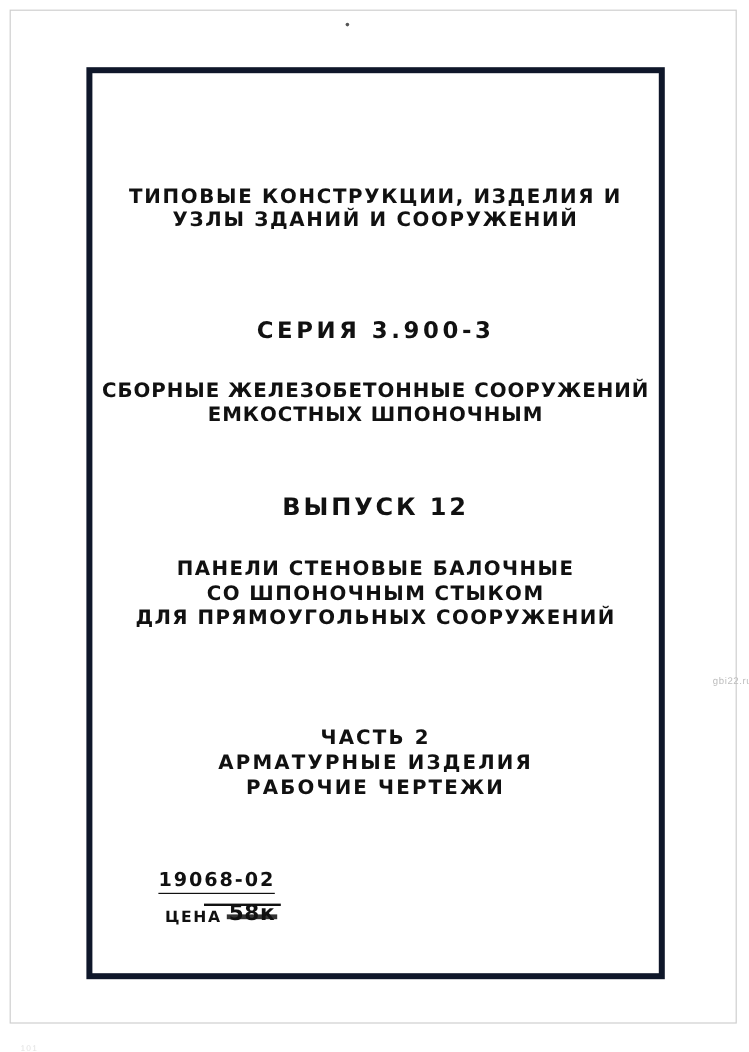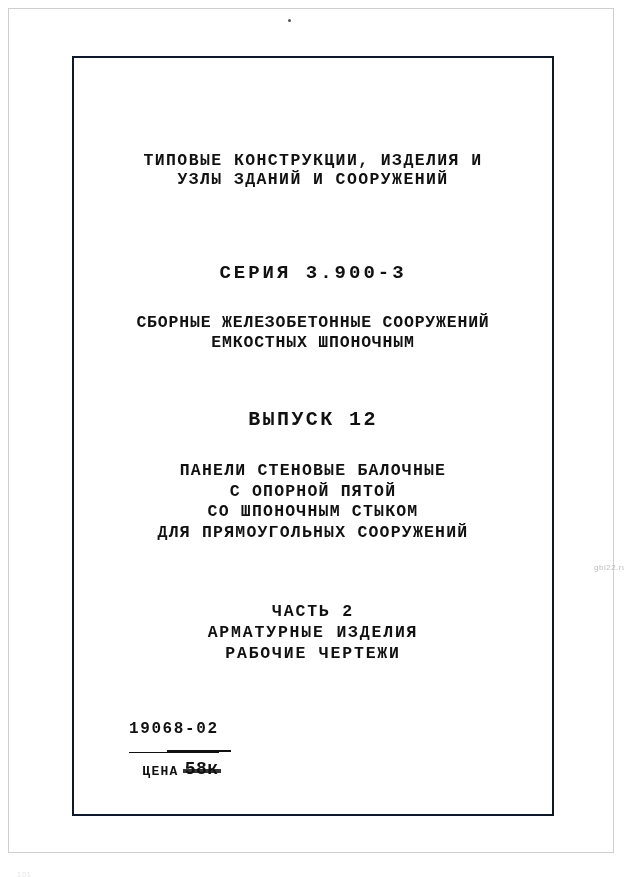--- a/index.html
+++ b/index.html
@@ -38,24 +38,23 @@
     border-radius: 50%;
   }
 
   
   .frame {
     position: absolute;
     left: 63px;
     top: 47px;
     width: 482px;
     height: 760px;
-    border: 2px solid #0f172a;
+    border: 5px solid #0f172a;
     box-sizing: border-box;
     background: #fff;
-    font-family: Liberation Mono, monospace;
   }
 
   .content {
     position: absolute;
     left: 0;
     top: 0;
     width: 100%;
     height: 100%;
     box-sizing: border-box;
     padding: 0 18px;
@@ -105,21 +104,21 @@
     top: 662px;
     text-align: left;
   }
   .code-num {
     font-size: 16px;
     font-weight: bold;
     letter-spacing: 1.6px;
     color: #111;
     border-bottom: 1.5px solid #111;
     display: inline-block;
-    padding-bottom: 14px;
+    padding-bottom: 2px;
   }
   .price-row {
     margin-top: 6px;
     display: flex;
     align-items: flex-end;
     gap: 6px;
     justify-content: flex-end;
   }
   .price-label {
     font-size: 13px;
@@ -195,21 +194,20 @@
         <div class="line">СБОРНЫЕ ЖЕЛЕЗОБЕТОННЫЕ СООРУЖЕНИЙ</div>
         <div class="line">ЕМКОСТНЫХ ШПОНОЧНЫМ</div>
       </div>
 
       <div class="block-issue">
         <div class="line">ВЫПУСК 12</div>
       </div>
 
       <div class="block-desc">
         <div class="line">ПАНЕЛИ СТЕНОВЫЕ  БАЛОЧНЫЕ</div>
-        <div class="line">С  ОПОРНОЙ ПЯТОЙ</div>
         <div class="line">СО ШПОНОЧНЫМ  СТЫКОМ</div>
         <div class="line">ДЛЯ ПРЯМОУГОЛЬНЫХ СООРУЖЕНИЙ</div>
       </div>
 
       <div class="block-part">
         <div class="line">ЧАСТЬ 2</div>
         <div class="line">АРМАТУРНЫЕ ИЗДЕЛИЯ</div>
         <div class="line">РАБОЧИЕ ЧЕРТЕЖИ</div>
       </div>
 

